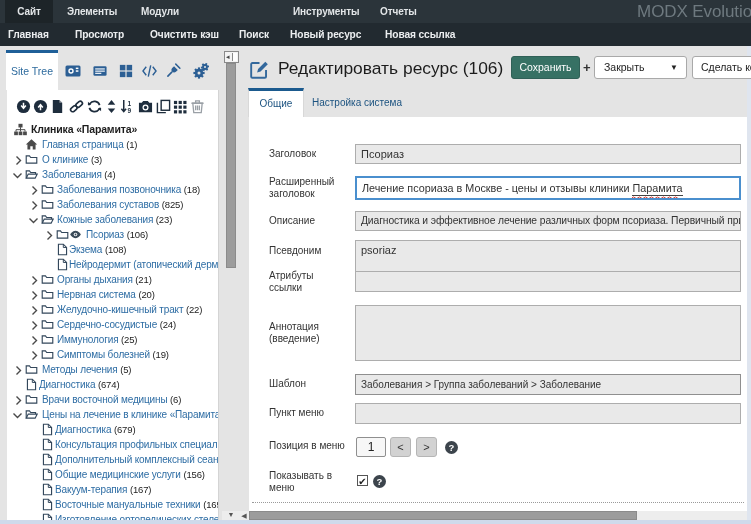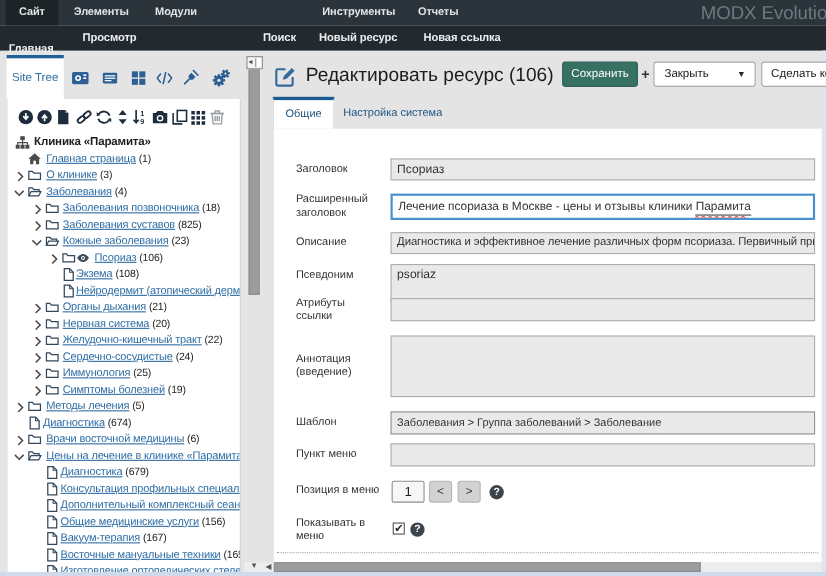--- a/index.html
+++ b/index.html
@@ -13,21 +13,21 @@
 .mitem { position:absolute; top:0; height:23px; line-height:23px; }
 #modx { position:absolute; right:-1px; top:0; height:23px; line-height:23px; color:#6e797f; font-weight:normal; font-size:17px; }
 
 
 #sitetab { left:6px; top:50px; width:52px; height:40px; background:#fff; border-top:3px solid #1f5f98; color:#2e6b9e; font-size:10.5px; text-align:center; line-height:36px; }
 
 
 #tree { left:7px; top:90px; width:212px; height:430px; background:#fff; border-right:1px solid #d4d4d4; overflow:hidden; }
 .trow { position:absolute; left:0; height:15px; line-height:15px; font-size:10px; letter-spacing:-0.15px; white-space:nowrap; color:#2e6da4; }
 .trow .num { color:#222; font-size:9.5px; }
-.trow .lbl { color:#2e6da4;text-decoration:underline; }
+.trow .lbl { color:#2e6da4; }
 .chev { position:absolute; top:0; }
 .ticn { position:absolute; top:1px; }
 
 
 #vthumb { left:226px; top:63px; width:10px; height:205px; background:#9c9c9c; border:1px solid #8b8b8b; }
 #hsb { left:222px; top:511px; width:529px; height:9px; background:#ededed; }
 #hthumb { left:249px; top:511px; width:388px; height:9px; background:#9c9c9c; border:1px solid #8b8b8b; }
 #bottomedge { left:0; top:520px; width:751px; height:4px; background:#cfdaeb; }
 #rightedge { left:747px; top:46px; width:4px; height:474px; background:#dfe5ef; }
 
@@ -55,22 +55,23 @@
 <body>
 <div id="bar1" class="abs">
   <div class="mitem" style="left:5px;width:48px;background:#1d2428;text-align:center;">Сайт</div>
   <div class="mitem" style="left:67px;">Элементы</div>
   <div class="mitem" style="left:141px;">Модули</div>
   <div class="mitem" style="left:293px;">Инструменты</div>
   <div class="mitem" style="left:380px;">Отчеты</div>
   <div id="modx">MODX Evolutio</div>
 </div>
 <div id="bar2" class="abs">
-  <div class="mitem" style="left:8px;margin-top:10px;">Главная</div>
+  <div class="mitem" style="left:8px;">Главная</div>
   <div class="mitem" style="left:75px;">Просмотр</div>
+  <div class="mitem" style="left:150px;">Очистить кэш</div>
   <div class="mitem" style="left:239px;">Поиск</div>
   <div class="mitem" style="left:385px;">Новая ссылка</div>
   <div class="mitem" style="left:290px;">Новый ресурс</div>
 </div>
 
 <div id="sitetab" class="abs">Site Tree</div>
 
 <svg class="abs" style="left:65px;top:64px;" width="16" height="14" viewBox="0 0 16 14">
     <rect x="0.5" y="1.5" width="15" height="11" rx="1.5" fill="#2c5f94"></rect>
     <circle cx="6" cy="7" r="2.7" fill="#fff"></circle>

